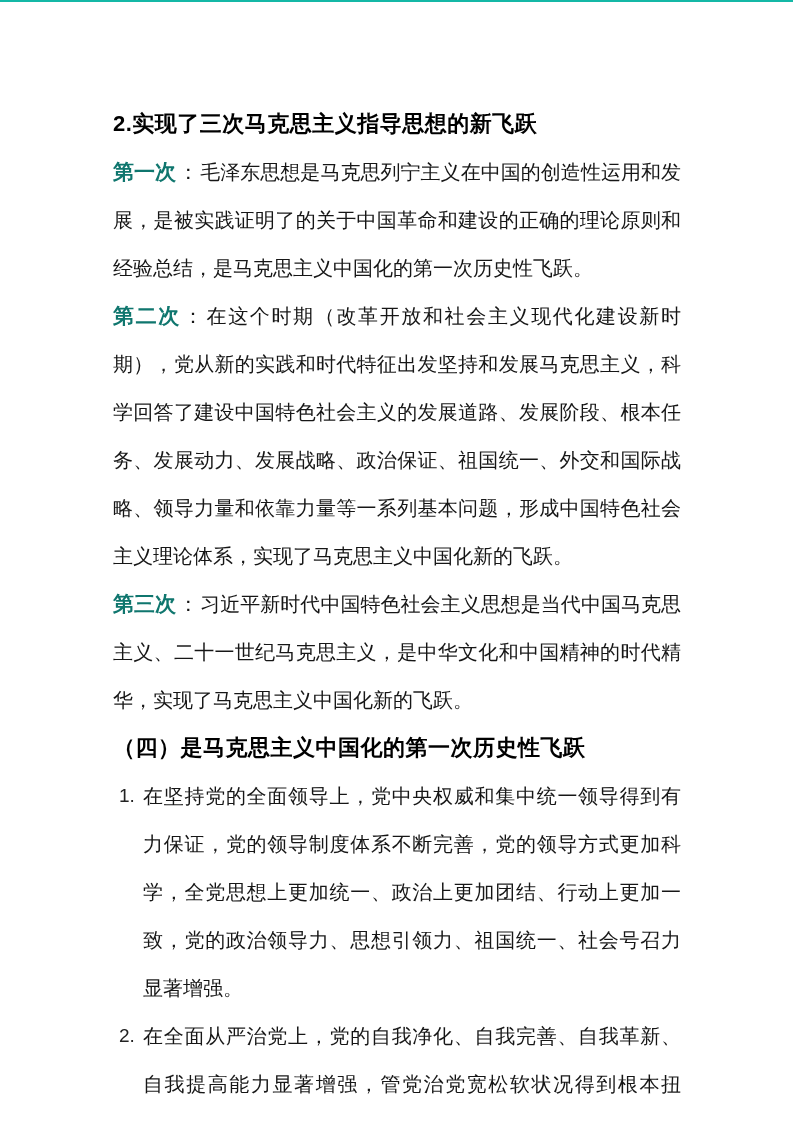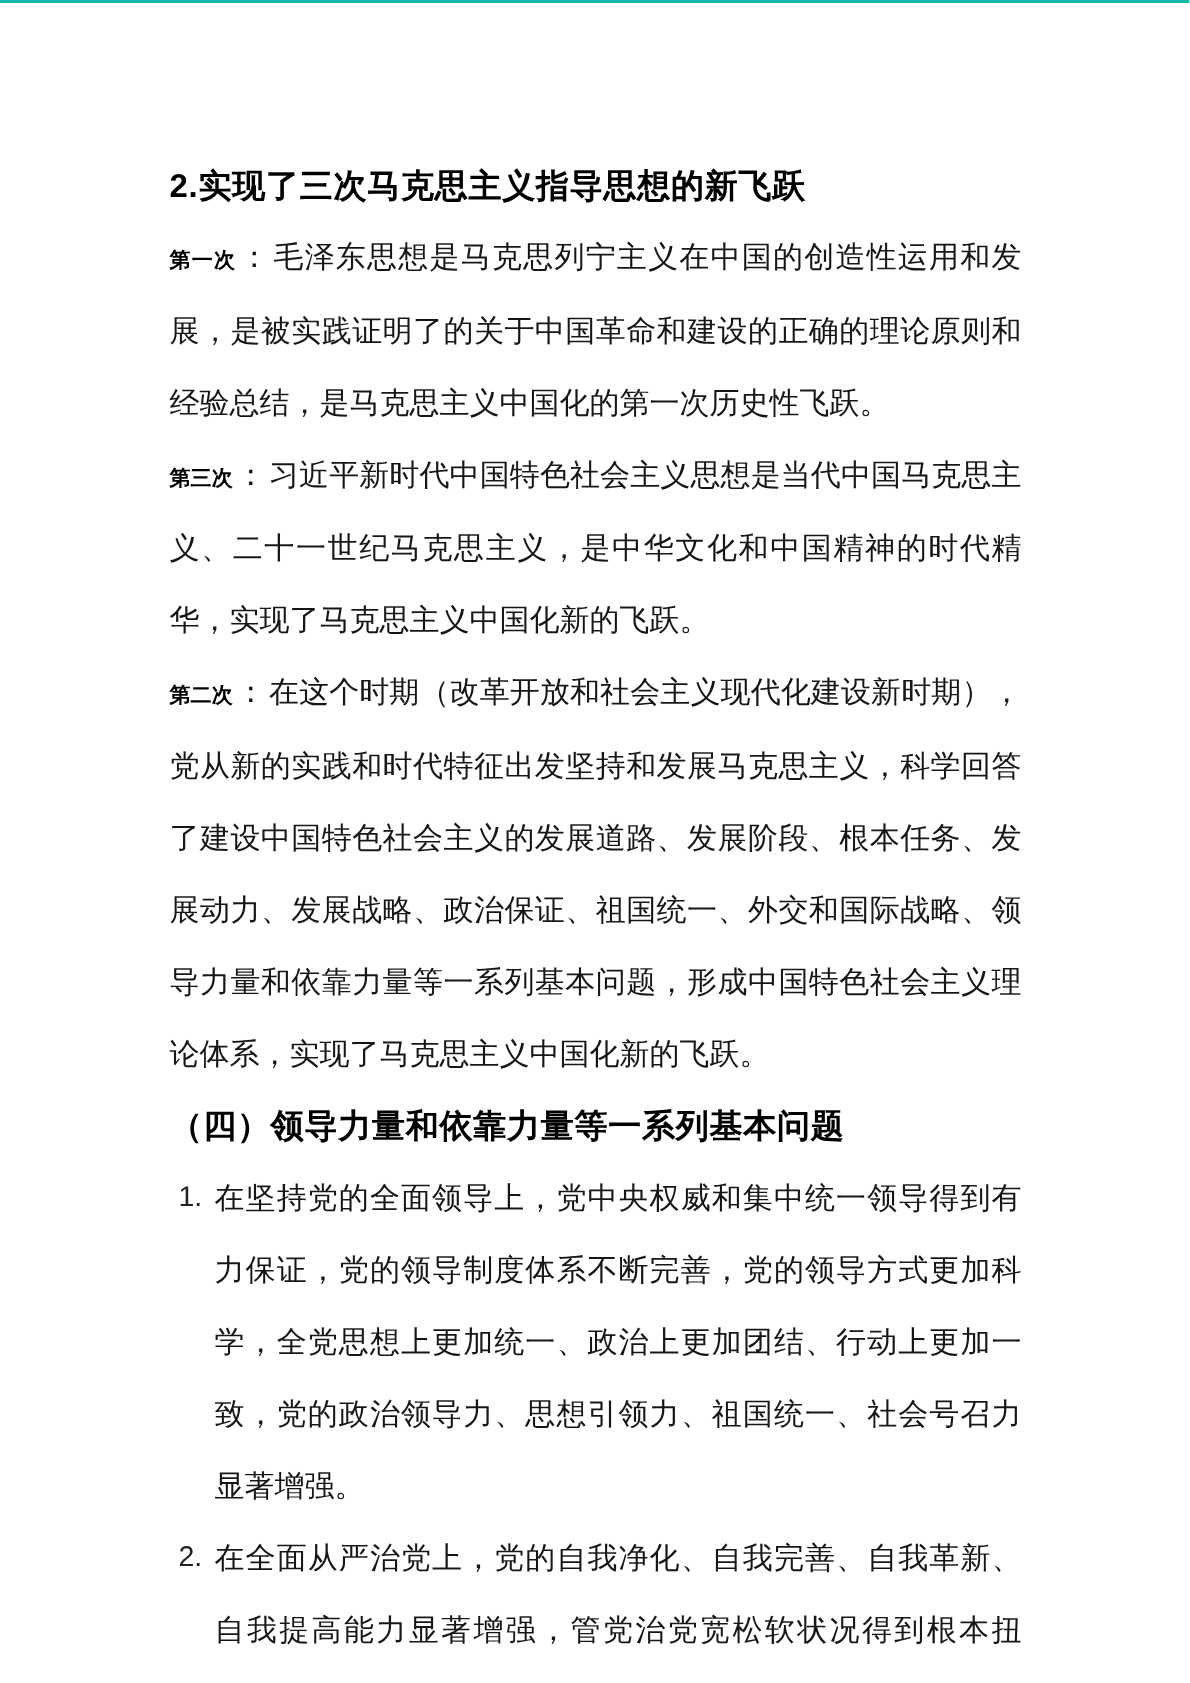--- a/index.html
+++ b/index.html
@@ -37,22 +37,22 @@
     margin: 0;
     font-size: 20px;
     line-height: 48px;
     text-align: justify;
     text-justify: inter-character;
     text-align-last: left;
   }
   .para .lead {
     font-family: "Liberation Sans", "DejaVu Sans", sans-serif;
     font-weight: 700;
-    font-size: 14px;
-    color: #000000;
+    font-size: 21px;
+    color: #0f766e;
   }
   .para .colon {
     font-weight: 400;
     padding: 0 2px;
   }
   .olist {
     margin: 0;
   }
   .li {
     display: flex;
@@ -76,25 +76,25 @@
 </head>
 <body>
 
 <div class="page">
   <div class="content">
 
     <h2 class="heading">2.实现了三次马克思主义指导思想的新飞跃</h2>
 
     <p class="para"><span class="lead">第一次</span><span class="colon">：</span><span>毛泽东思想是马克思列宁主义在中国的创造性运用和发展，是被实践证明了的关于中国革命和建设的正确的理论原则和经验总结，是马克思主义中国化的第一次历史性飞跃。</span></p>
 
+    <p class="para"><span class="lead">第二次</span><span class="colon">：</span><span>在这个时期（改革开放和社会主义现代化建设新时期），党从新的实践和时代特征出发坚持和发展马克思主义，科学回答了建设中国特色社会主义的发展道路、发展阶段、根本任务、发展动力、发展战略、政治保证、祖国统一、外交和国际战略、领导力量和依靠力量等一系列基本问题，形成中国特色社会主义理论体系，实现了马克思主义中国化新的飞跃。</span></p>
+
     <p class="para"><span class="lead">第三次</span><span class="colon">：</span><span>习近平新时代中国特色社会主义思想是当代中国马克思主义、二十一世纪马克思主义，是中华文化和中国精神的时代精华，实现了马克思主义中国化新的飞跃。</span></p>
 
-    <p class="para"><span class="lead">第二次</span><span class="colon">：</span><span>在这个时期（改革开放和社会主义现代化建设新时期），党从新的实践和时代特征出发坚持和发展马克思主义，科学回答了建设中国特色社会主义的发展道路、发展阶段、根本任务、发展动力、发展战略、政治保证、祖国统一、外交和国际战略、领导力量和依靠力量等一系列基本问题，形成中国特色社会主义理论体系，实现了马克思主义中国化新的飞跃。</span></p>
-
-    <h2 class="heading">（四）领导力量和依靠力量等一系列基本问题</h2>
+    <h2 class="heading">（四）是马克思主义中国化的第一次历史性飞跃</h2>
 
     <div class="olist">
 
       <div class="li">
         <span class="num">1.</span>
         <div class="li-text">在坚持党的全面领导上，党中央权威和集中统一领导得到有力保证，党的领导制度体系不断完善，党的领导方式更加科学，全党思想上更加统一、政治上更加团结、行动上更加一致，党的政治领导力、思想引领力、祖国统一、社会号召力显著增强。</div>
       </div>
 
       <div class="li">
         <span class="num">2.</span>

